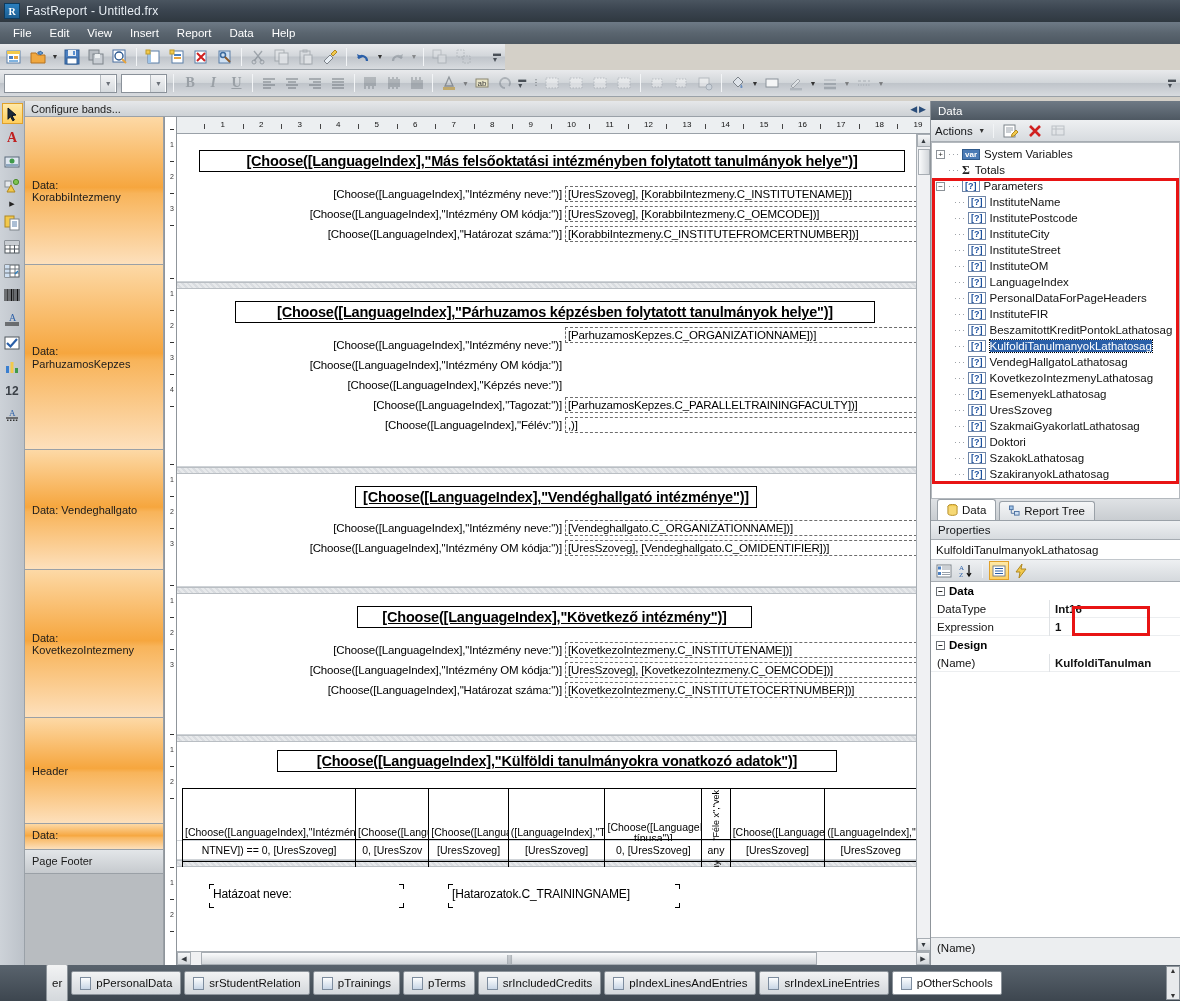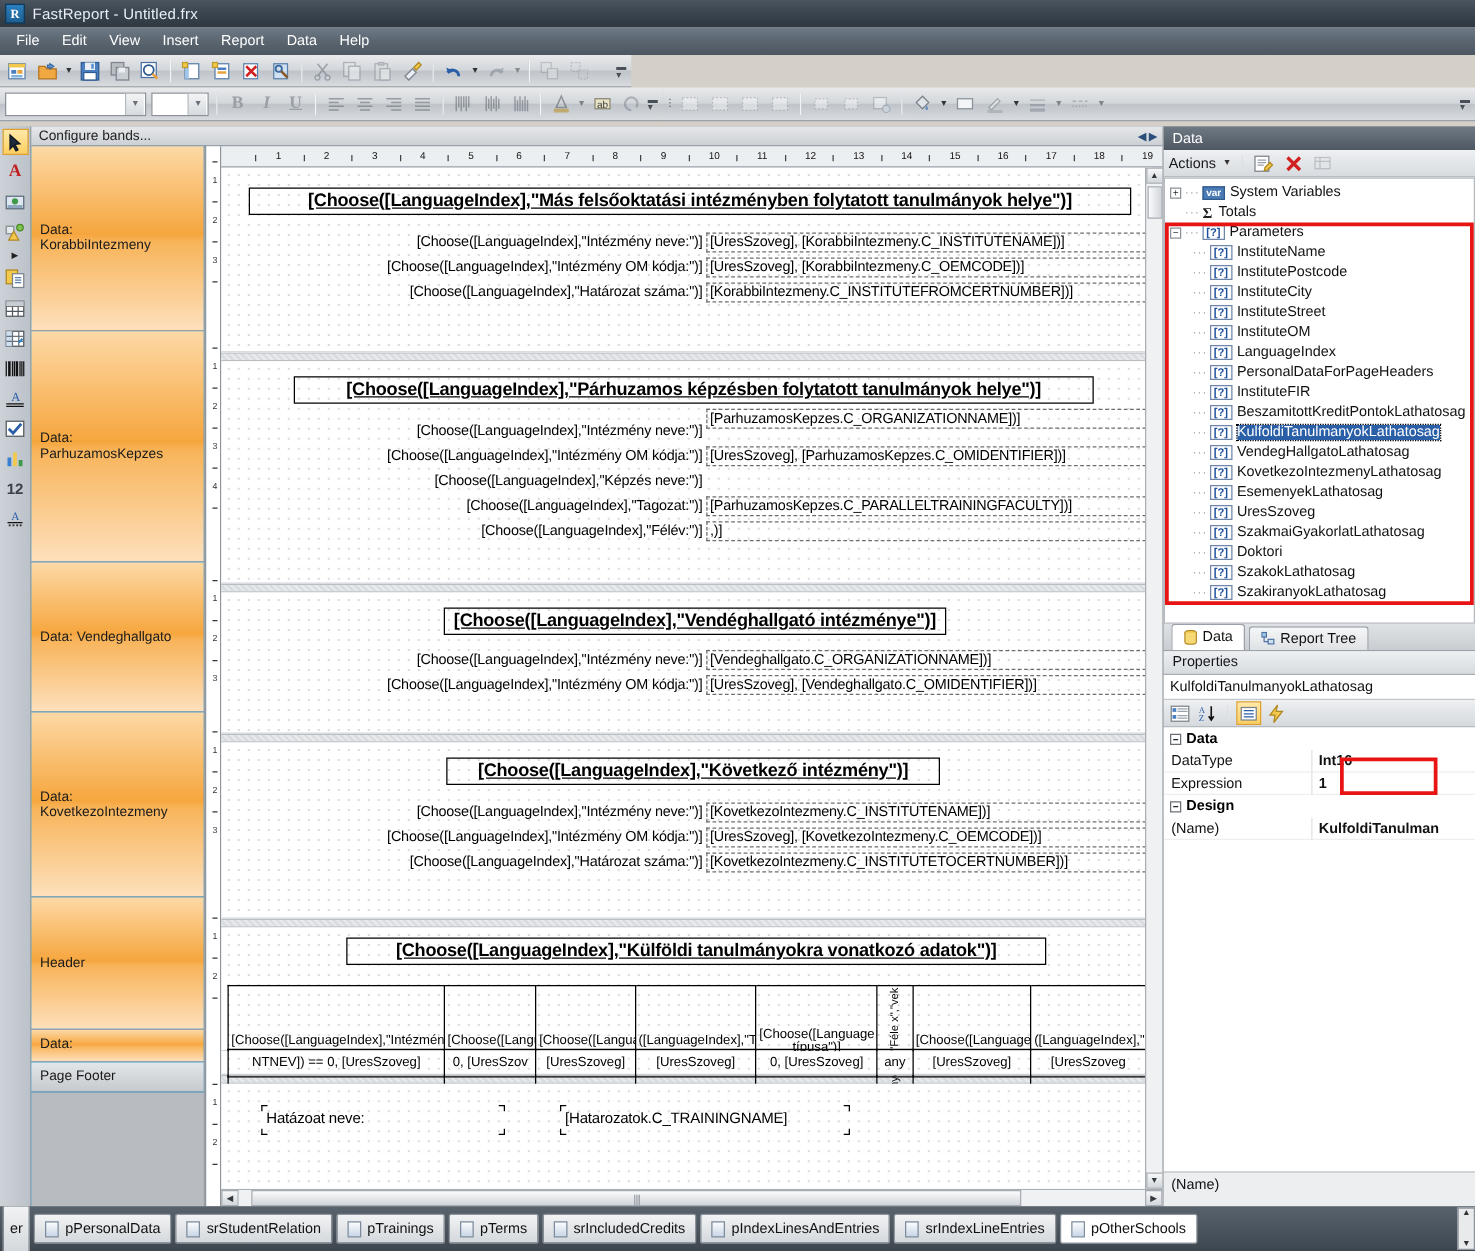--- a/index.html
+++ b/index.html
@@ -116,21 +116,21 @@
     border-bottom: 1px solid #9aa1a8;
     display: flex; align-items: center;
   }
   .bandhdr .lbl { padding-left: 6px; font-size: 11px; color: #222; }
   .bandhdr .arrows { margin-left: auto; padding-right: 4px; display:flex; gap:2px;}
   .arrowbtn { color: #2a4d7a; font-size: 9px; }
 
   .dsplit { flex: 1; display: flex; min-height: 0; }
 
   .bandnames {
-    width: 140px; background: #0ea5e9; border-right: 1px solid #8f959b;
+    width: 140px; background: #ffffff; border-right: 1px solid #8f959b;
     display: flex; flex-direction: column;
     flex-shrink: 0;
   }
   .band {
     background: linear-gradient(to bottom,#fdd9a6 0%,#f6a63e 48%,#f8b45a 52%,#fde0bc 100%);
     border-bottom: 1px solid #9aa0a6;
     border-right: 1px solid #9aa0a6;
     position: relative;
     font-size: 11px; color: #1a1a1a;
     overflow: hidden;
@@ -911,21 +911,20 @@
                 <div class="obj line-obj" style="left:96px;top:94px;width:289px;text-align:right;">[Choose([LanguageIndex],"Határozat  száma:")]</div>
                 <div class="obj line-obj dash" style="left:388px;top:92px;width:352px;padding:1px 2px;">[KorabbiIntezmeny.C_INSTITUTEFROMCERTNUMBER])]</div>
               </div>
               <div class="bandgap"></div>
 
               <div class="pageband" style="height:178px;">
                 <div class="obj title-obj solid" style="left:58px;top:12px;width:640px;padding:2px 0;">[Choose([LanguageIndex],"Párhuzamos képzésben folytatott tanulmányok helye")]</div>
                 <div class="obj line-obj" style="left:110px;top:50px;width:275px;text-align:right;">[Choose([LanguageIndex],"Intézmény  neve:")]</div>
                 <div class="obj line-obj dash" style="left:388px;top:38px;width:352px;padding:1px 2px;">[ParhuzamosKepzes.C_ORGANIZATIONNAME])]</div>
                 <div class="obj line-obj" style="left:78px;top:70px;width:307px;text-align:right;">[Choose([LanguageIndex],"Intézmény OM kódja:")]</div>
-                <div class="obj line-obj dash" style="left:388px;top:68px;width:352px;padding:1px 2px;">[UresSzoveg],  [ParhuzamosKepzes.C_OMIDENTIFIER])]</div>
                 <div class="obj line-obj" style="left:108px;top:90px;width:277px;text-align:right;">[Choose([LanguageIndex],"Képzés  neve:")]</div>
                 <div class="obj line-obj" style="left:140px;top:110px;width:245px;text-align:right;">[Choose([LanguageIndex],"Tagozat:")]</div>
                 <div class="obj line-obj dash" style="left:388px;top:108px;width:352px;padding:1px 2px;">[ParhuzamosKepzes.C_PARALLELTRAININGFACULTY])]</div>
                 <div class="obj line-obj" style="left:160px;top:130px;width:225px;text-align:right;">[Choose([LanguageIndex],"Félév:")]</div>
                 <div class="obj line-obj dash" style="left:388px;top:128px;width:352px;padding:1px 2px;">,)]</div>
               </div>
               <div class="bandgap"></div>
 
               <div class="pageband" style="height:113px;">
                 <div class="obj title-obj solid" style="left:178px;top:12px;width:402px;padding:2px 0;">[Choose([LanguageIndex],"Vendéghallgató intézménye")]</div>
@@ -1244,21 +1243,21 @@
         <div class="redbox" style="left:141px; top:24px; width:78px; height:30px;"></div>
       </div>
 
       <div class="propfooter">(Name)</div>
     </div>
   </div>
 
   <div class="redbox" style="left:932px; top:178px; width:247px; height:306px;"></div>
 
   <div class="bottombar">
-    <div class="pgtab" style="padding:18px 5px;">
+    <div class="pgtab" style="padding:18px 5px;margin-left:44px;">
       <span>er</span>
     </div>
     <div class="pgtab">
       <span class="pgico"></span>
       <span>pPersonalData</span>
     </div>
     <div class="pgtab">
       <span class="pgico"></span>
       <span>srStudentRelation</span>
     </div>

